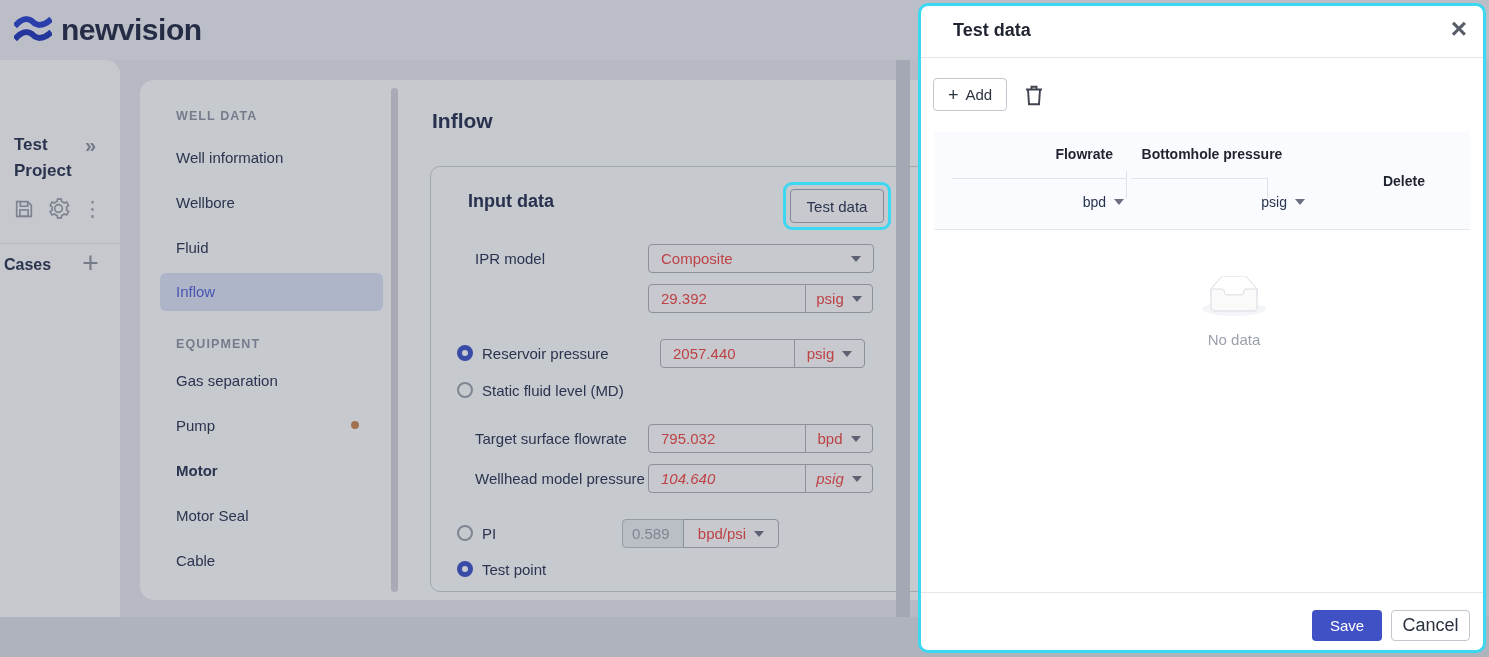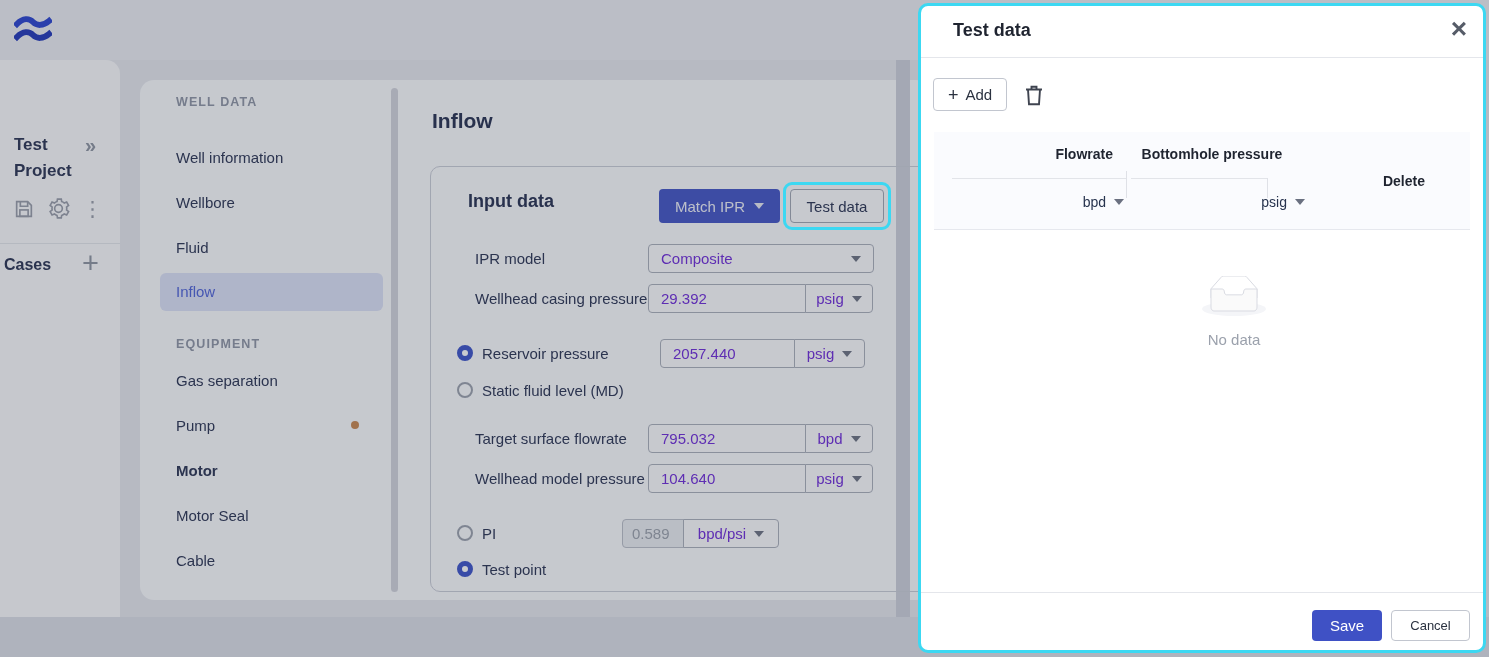--- a/index.html
+++ b/index.html
@@ -54,21 +54,21 @@
     display:flex;align-items:center;justify-content:center;gap:9px;color:#eef0f8;font-size:15px;}
   .testdata-btn{position:absolute;left:790px;top:189px;width:94px;height:34px;background:#fdfdfe;
     border:1px solid #9fa5b1;border-radius:4px;display:flex;align-items:center;justify-content:center;
     color:#273050;font-size:15px;}
   .highlight-ring{position:absolute;left:783px;top:182px;width:108px;height:48px;border:3px solid #3cd8f2;
     border-radius:9px;z-index:6;}
 
   .f-label{position:absolute;left:475px;height:29px;line-height:29px;font-size:15px;color:#273050;}
   .r-label{left:482px;}
   .fbox{position:absolute;display:flex;height:29px;}
-  .val,.selectbox,.unit{background:#fdfdfe;border:1px solid #a9aeba;display:flex;align-items:center;font-size:15px;color:#6d28d9;}
+  .val,.selectbox,.unit{background:#fdfdfe;border:1px solid #a9aeba;display:flex;align-items:center;font-size:15px;color:#ef4444;}
   .val{border-radius:4px 0 0 4px;padding-left:12px;}
   .unit{border-radius:0 4px 4px 0;margin-left:-1px;justify-content:center;gap:8px;}
   .selectbox{border-radius:4px;padding:0 12px;justify-content:space-between;width:100%;}
   .val.disabled{background:#ebedf1;color:#9aa0ab;border-color:#b9bdc7;padding-left:9px;}
   .caret{width:0;height:0;border-left:5px solid transparent;border-right:5px solid transparent;
     border-top:6px solid #6a7080;}
   .caret.light{border-top-color:#e8eaf2;}
   .radio{position:absolute;width:16px;height:16px;border-radius:50%;}
   .radio.on{border:5px solid #3950c8;background:#fff;}
   .radio.off{border:2px solid #9aa0ac;}
@@ -99,34 +99,35 @@
   .th-u1{left:0;width:190px;} .th-u2{left:193px;width:178px;}
   .th-del{position:absolute;right:45px;top:0;height:98px;line-height:98px;font-size:14px;font-weight:700;color:#1f2430;}
 
   .empty{position:absolute;left:0;top:270px;width:100%;text-align:center;margin-left:32px;}
   .empty-text{margin-top:10px;font-size:15px;color:#9ba1ac;}
 
   .dlg-fdiv{position:absolute;left:0;top:586px;width:100%;height:1px;background:#e4e6eb;}
   .save-btn{position:absolute;left:391px;top:604px;width:70px;height:31px;background:#3f51c5;border:none;
     border-radius:4px;color:#ffffff;font-size:15px;display:flex;align-items:center;justify-content:center;}
   .cancel-btn{position:absolute;left:470px;top:604px;width:79px;height:31px;background:#fff;
-    border:1px solid #c2c6cf;border-radius:4px;color:#2b3240;font-size:13px;
+    border:1px solid #c2c6cf;border-radius:4px;color:#2b3240;font-size:18px;
     display:flex;align-items:center;justify-content:center;}
 </style>
 </head>
 <body>
 
 <div class="screen">
 
   <header class="topbar">
     <span class="logo">
       <svg width="38" height="32" viewBox="0 0 38 32">
         <path d="M3 10 C9 4 15 4 19 8 C23 12 29 12 35 7" fill="none" stroke="#2640cf" stroke-width="6" stroke-linecap="square"></path>
         <path d="M3 23 C9 17 15 17 19 21 C23 25 29 25 35 20" fill="none" stroke="#1d33b8" stroke-width="6" stroke-linecap="square"></path>
       </svg>
+      <span class="logo-text">newvision</span>
     </span>
   </header>
 
   <aside class="sidebar">
     <div class="project-title">Test Project</div>
     <span class="collapse-btn">»</span>
     <div class="side-icons">
       <svg width="22" height="22" viewBox="0 0 24 24">
         <path d="M4 4h12l4 4v12H4z" fill="none" stroke="#979ca8" stroke-width="1.8"></path>
         <path d="M8 4v5h8V4" fill="none" stroke="#979ca8" stroke-width="1.8"></path>
@@ -147,55 +148,50 @@
 
   <div class="bottombar">
     
     
   </div>
 
   <div class="content-panel"></div>
   <div class="nav-scrollbar"></div>
   <div class="page-scrollbar"></div>
 
-  <div class="nav-sec" style="top:95px;">WELL DATA</div>
+  <div class="nav-sec" style="top:109px;">WELL DATA</div>
   <div class="nav-item" style="top:147px;">Well information</div>
   <div class="nav-item" style="top:192px;">Wellbore</div>
   <div class="nav-item" style="top:237px;">Fluid</div>
   <div class="nav-pill"></div>
   <div class="nav-item sel" style="top:281px;">Inflow</div>
   <div class="nav-sec" style="top:337px;">EQUIPMENT</div>
   <div class="nav-item" style="top:370px;">Gas separation</div>
   <div class="nav-item" style="top:415px;">Pump</div>
   <div class="pump-dot"></div>
   <div class="nav-item" style="top:460px;font-weight:bold;">Motor</div>
   <div class="nav-item" style="top:505px;">Motor Seal</div>
   <div class="nav-item" style="top:550px;">Cable</div>
 
   <div class="page-title">Inflow</div>
   <div class="input-card"></div>
   <div class="card-title">Input data</div>
 
-  <div class="match-btn">
-    <span>Match IPR</span>
-    <span class="caret light"></span>
-  </div>
   <div class="testdata-btn">
     <span>Test data</span>
   </div>
 
   <div class="f-label" style="top:244px;">IPR model</div>
   <div class="fbox" style="left:648px;top:244px;width:226px;">
     <div class="selectbox">
       <span>Composite</span>
       <span class="caret"></span>
     </div>
   </div>
 
-  <div class="f-label" style="top:284px;">Wellhead casing pressure</div>
   <div class="fbox" style="left:648px;top:284px;">
     <div class="val" style="width:158px;">29.392</div>
     <div class="unit" style="width:68px;">
       <span>psig</span>
       <span class="caret"></span>
     </div>
   </div>
 
   <div class="radio on" style="left:457px;top:345px;"></div>
   <div class="f-label r-label" style="top:339px;">Reservoir pressure</div>
@@ -213,21 +209,21 @@
   <div class="f-label r-label" style="top:376px;">Static fluid level (MD)</div>
   <div class="fbox" style="left:648px;top:424px;">
     <div class="val" style="width:158px;">795.032</div>
     <div class="unit" style="width:68px;">
       <span>bpd</span>
       <span class="caret"></span>
     </div>
   </div>
 
   <div class="f-label" style="top:464px;">Wellhead model pressure</div>
-  <div class="fbox" style="left:648px;top:464px;">
+  <div class="fbox" style="left:648px;top:464px;font-style:italic;">
     <div class="val" style="width:158px;">104.640</div>
     <div class="unit" style="width:68px;">
       <span>psig</span>
       <span class="caret"></span>
     </div>
   </div>
 
   <div class="radio off" style="left:457px;top:525px;"></div>
   <div class="f-label r-label" style="top:519px;">PI</div>
   <div class="fbox" style="left:622px;top:519px;">

